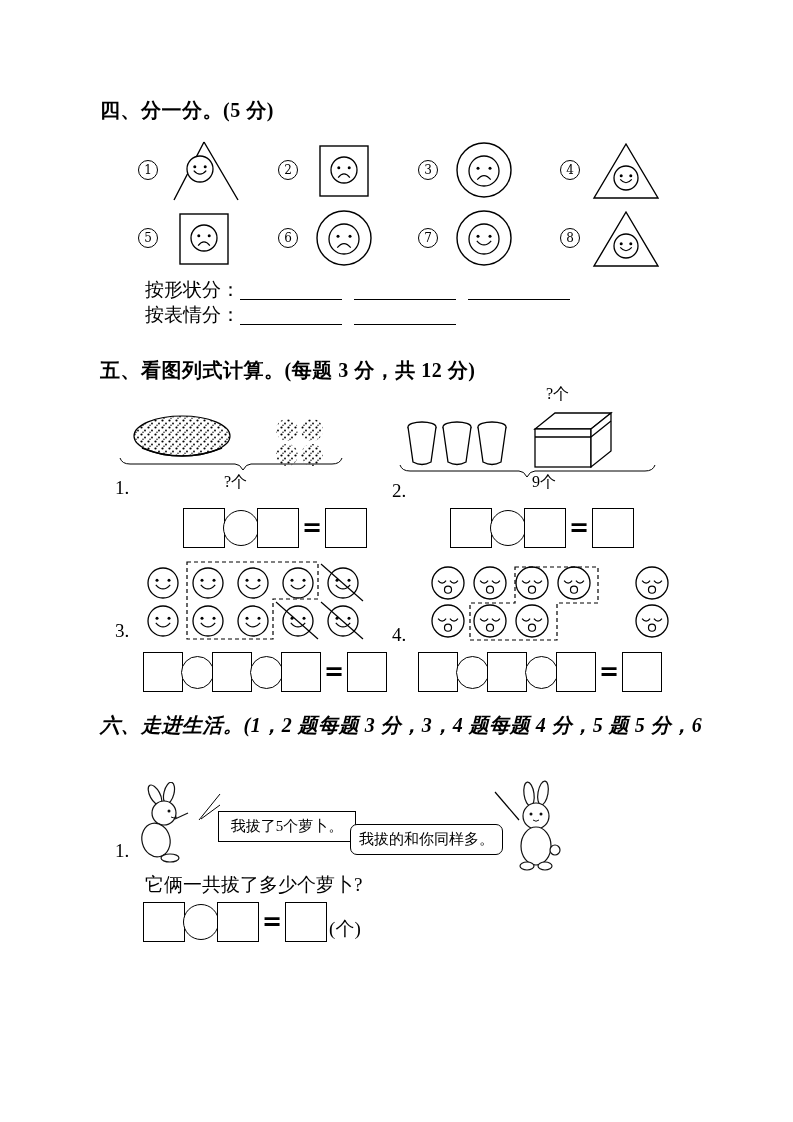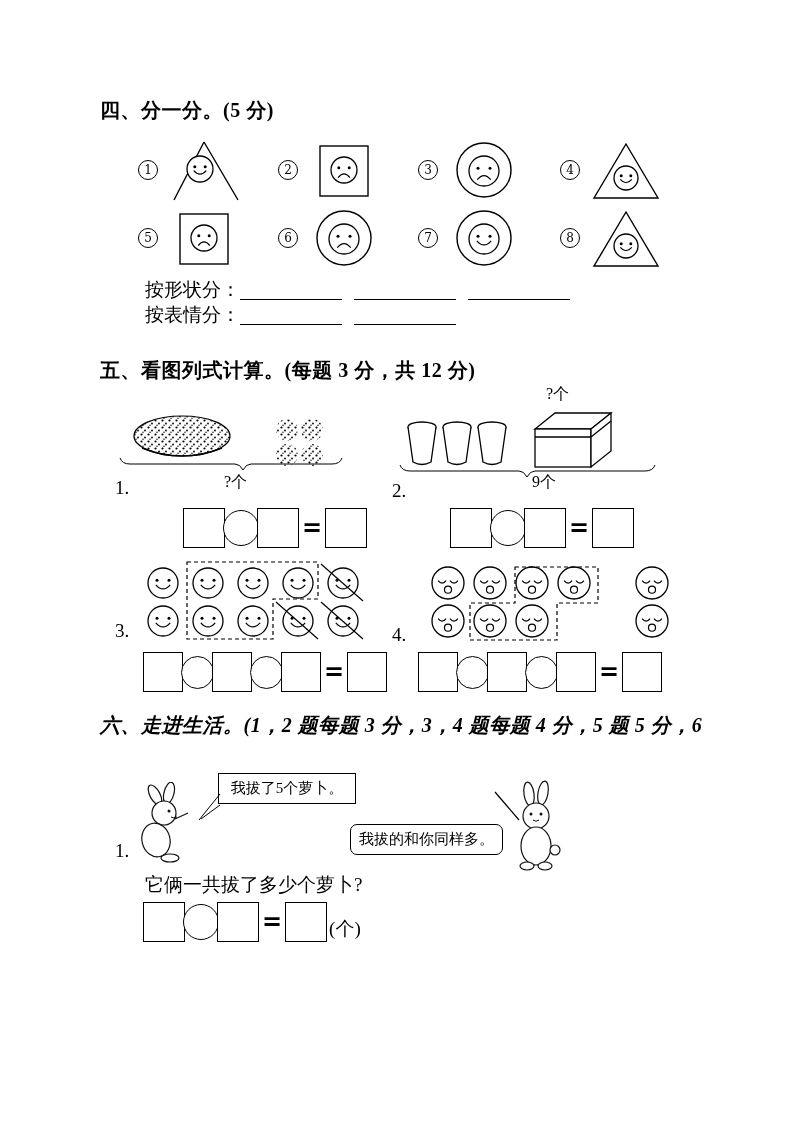--- a/index.html
+++ b/index.html
@@ -298,21 +298,21 @@
       <ellipse cx="41" cy="11" rx="5" ry="11" transform="rotate(14 41 11)"></ellipse>
       <circle cx="36" cy="31" r="12"></circle>
       <ellipse cx="28" cy="58" rx="14" ry="17" transform="rotate(-14 28 58)"></ellipse>
       <ellipse cx="42" cy="76" rx="9" ry="4"></ellipse>
       <path d="M47 37 L60 31" fill="none"></path>
     </g>
     <circle cx="41" cy="29" r="1.5" fill="#111"></circle>
     <path d="M43 35 q 3 2 6 0" stroke="#111" fill="none"></path>
   </svg>
 
-  <div class="bubble" style="left:218px;top:773px;width:128px;height:29px;">
+  <div class="bubble" style="left:218px;top:811px;width:128px;height:29px;">
     <span>我拔了5个萝卜。</span>
   </div>
   <svg class="abs" style="left:196px;top:792px;" width="26" height="32">
     <path d="M24 2 L3 28 M24 13 L5 27" stroke="#000" stroke-width="1" fill="none"></path>
   </svg>
   <div class="bubble" style="left:350px;top:824px;width:143px;height:29px;border-radius:7px;">
     <span>我拔的和你同样多。</span>
   </div>
   <svg class="abs" style="left:493px;top:790px;" width="30" height="34">
     <path d="M2 2 L26 30" stroke="#000" stroke-width="1.2" fill="none"></path>

